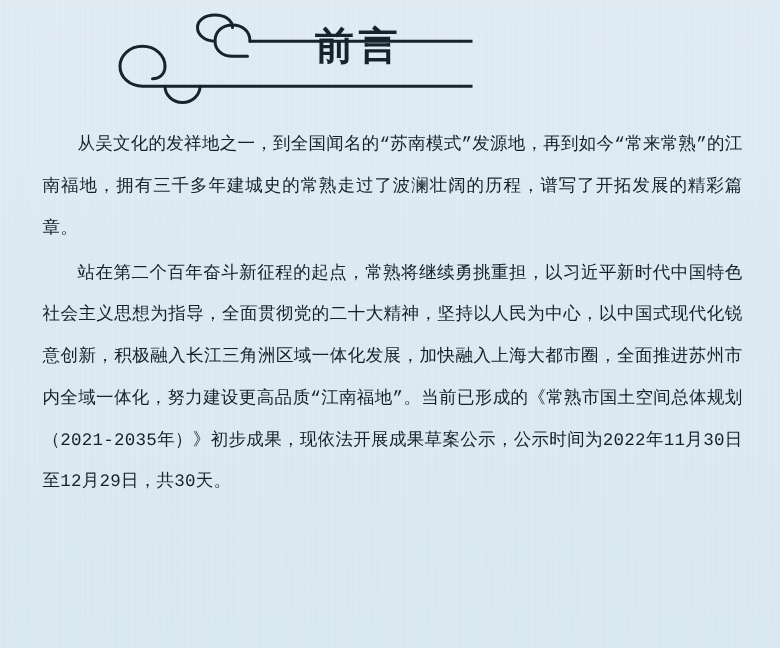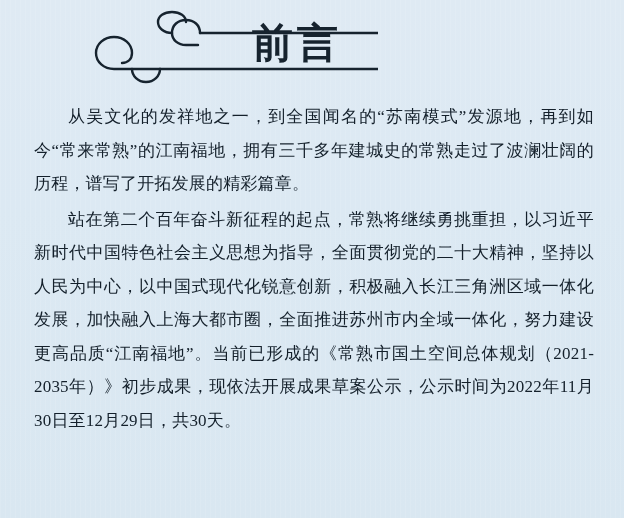--- a/index.html
+++ b/index.html
@@ -44,43 +44,43 @@
     position: absolute;
     left: 48px;
     top: 6px;
     width: 330px;
     height: 80px;
   }
   .header-title {
     position: absolute;
     left: 252px;
     top: 16px;
-    font-size: 41px;
+    font-size: 31px;
     letter-spacing: 4px;
     font-weight: bold;
     color: #16232e;
     font-family: Liberation Serif, serif;
   }
 
   
   .content {
     position: absolute;
     left: 34px;
     top: 100px;
     width: 560px;
   }
   .para {
-    font-size: 17px;
+    font-size: 14px;
     line-height: 33.5px;
     color: #14202b;
     text-align: justify;
     text-justify: inter-ideograph;
     margin: 0 0 2px 0;
     text-indent: 2em;
-    font-family: Liberation Serif, serif;
+    font-family: Liberation Mono, monospace;
     letter-spacing: 0.2px;
   }
   .para + .para {
     margin-top: 2px;
   }
 </style>
 </head>
 <body>
 
 <div class="page">

